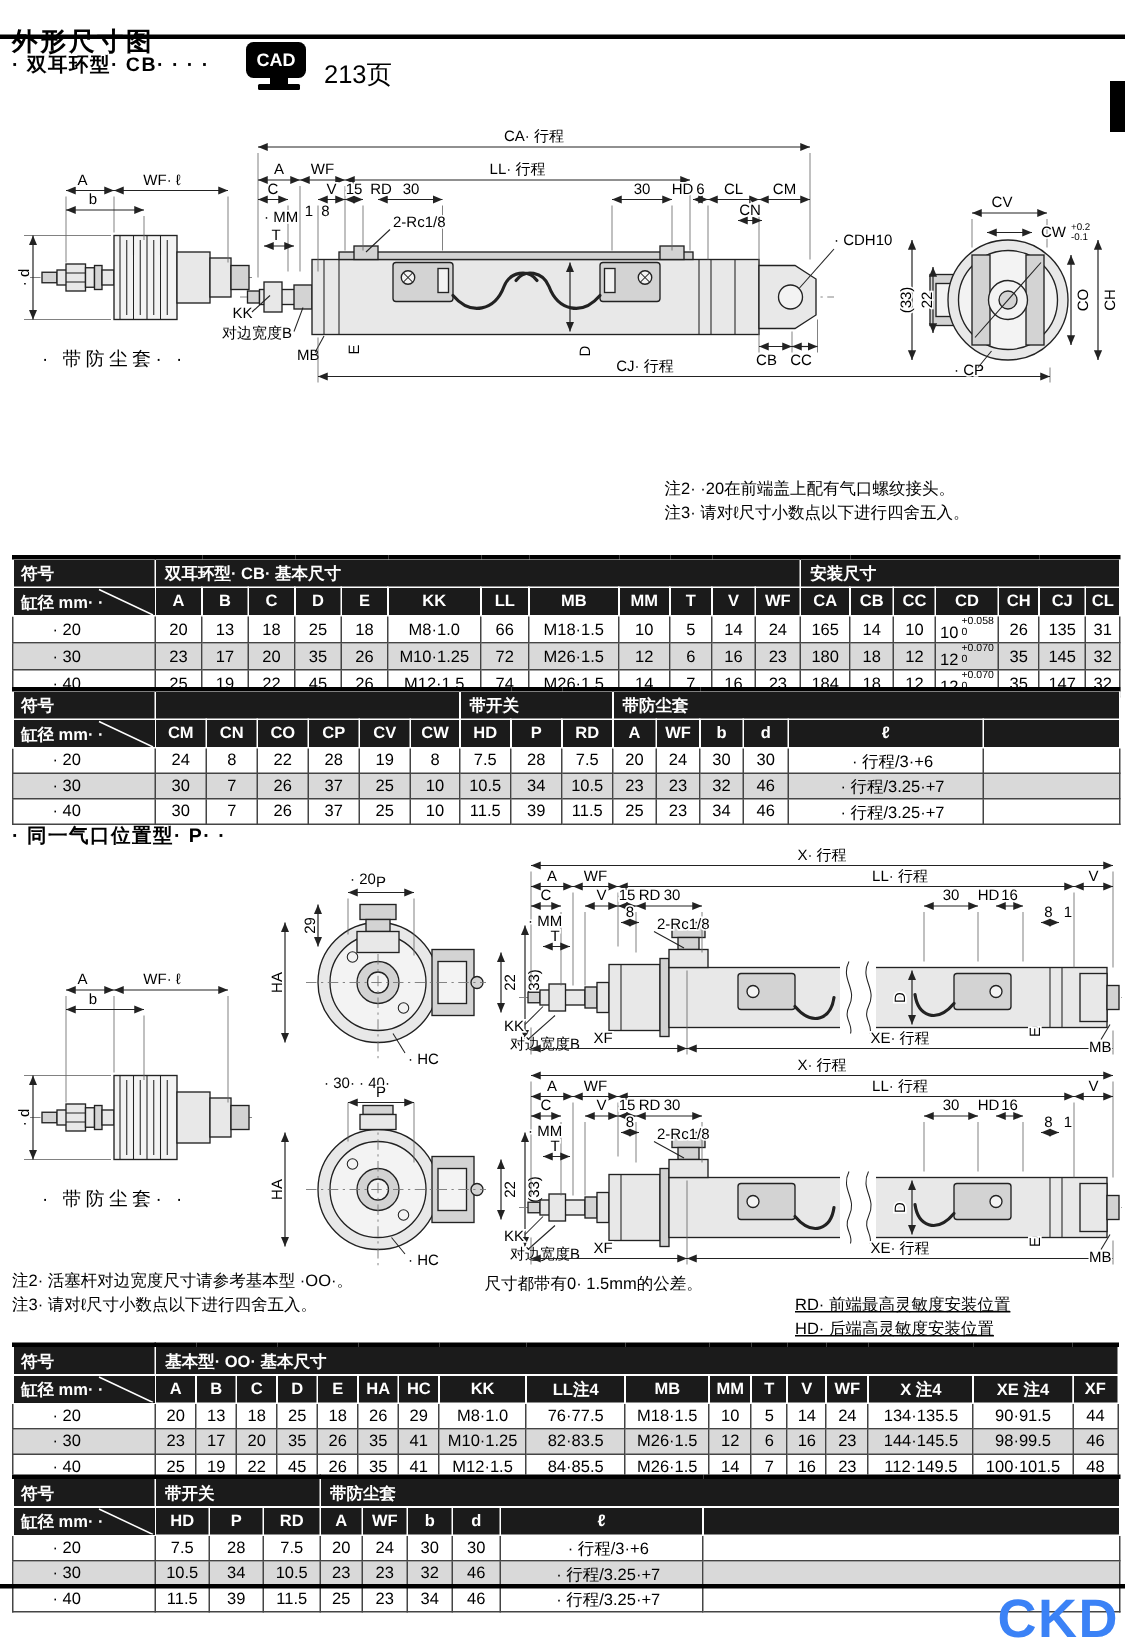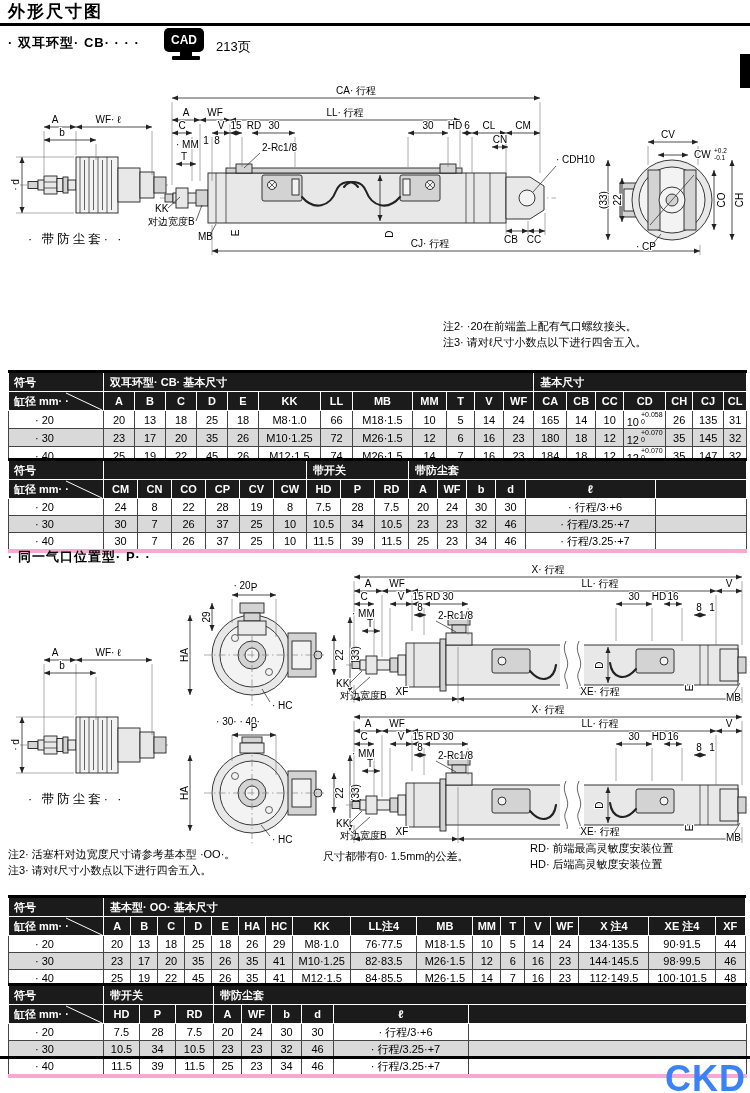--- a/index.html
+++ b/index.html
@@ -1,34 +1,34 @@
 <!DOCTYPE html>
 <html><head>
 <meta charset="utf-8">
 <style>
   html,body{margin:0;padding:0;background:#fff;}
   #page{position:relative;width:750px;height:1093px;background:#fff;overflow:hidden;
         font-family:"Liberation Sans","DejaVu Sans",sans-serif;color:#000;}
   .abs{position:absolute;}
   
-  #title{left:8px;top:0;font-size:17px;font-weight:bold;letter-spacing:2px;}
+  #title{left:8px;top:16px;font-size:17px;font-weight:bold;letter-spacing:2px;}
   #titlebar{left:0;top:23px;width:750px;height:3px;background:#000;}
   .secttl{font-size:13px;font-weight:bold;letter-spacing:1px;}
   #cadicon{left:164px;top:28px;width:44px;height:36px;}
   #cadscreen{width:40px;height:24px;background:#000;border-radius:5px;color:#fff;
              font-size:12px;font-weight:bold;text-align:center;line-height:24px;}
   #cadstand{width:12px;height:4px;background:#000;margin:0 auto;}
   #cadbase{width:28px;height:4px;background:#000;margin:0 auto;border-radius:1px;}
-  #pageref{left:216px;top:38px;font-size:13px;}
+  #pageref{left:216px;top:38px;font-size:17px;}
   #edgetab{left:740px;top:54px;width:10px;height:34px;background:#000;}
   
   .note{font-size:11px;line-height:16px;white-space:nowrap;}
   
   .dimtable{position:absolute;border-collapse:collapse;table-layout:fixed;background:#fff;
-            font-size:11px;border-top:3px solid #000;border-bottom:4px solid #f9a8d4;}
+            font-size:11px;border-top:3px solid #000;border-bottom:1px solid #f9a8d4;}
   .dimtable th{background:#1b1b1b;color:#fff;font-weight:bold;border:1px solid #fff;
                height:18px;padding:0 2px;font-size:11px;text-align:center;overflow:hidden;}
   .dimtable td{border:1px solid #444;text-align:center;height:16px;padding:0 1px;
                font-size:11px;overflow:hidden;white-space:nowrap;}
   .dimtable tr.shade td{background:#d9d9d9;}
   .dimtable th.grpL{text-align:left;padding-left:6px;}
   .dimtable th.symc{text-align:left;padding-left:5px;}
   .dimtable th.borec{text-align:left;padding-left:5px;position:relative;}
   .borec svg{position:absolute;right:0;top:0;}
   .dimtable td.rl{text-align:left;padding-left:26px;}
@@ -270,21 +270,21 @@
         <col style="width:28px">
         <col style="width:42px">
         <col style="width:27px">
         <col style="width:31px">
         <col style="width:23px">
     </colgroup>
     <tbody>
         <tr>
       <th class="symc">符号</th>
       <th class="grpL" colspan="12">双耳环型· CB· 基本尺寸</th>
-      <th class="grpL" colspan="7">基本尺寸</th>
+      <th class="grpL" colspan="7">安装尺寸</th>
     </tr>
     <tr>
       <th class="borec"><span>缸径 mm· ·</span>
         <svg width="95" height="19">
               <line x1="58" y1="1" x2="94" y2="18" stroke="#fff" stroke-width="1"></line>
             </svg></th>
       <th>A</th>
           <th>B</th>
       <th>C</th>
           <th>D</th>
@@ -647,21 +647,21 @@
     <use href="#gPCyl" transform="translate(0,140)"></use>
   </svg>
 
   <div class="abs note" style="left:8px;top:846px;">
     <div>注2· 活塞杆对边宽度尺寸请参考基本型 ·OO·。</div>
     <div>注3· 请对ℓ尺寸小数点以下进行四舍五入。</div>
   </div>
   <div class="abs note" style="left:295px;top:848px;">
     <div style="padding-left:28px;">尺寸都带有0· 1.5mm的公差。</div>
   </div>
-  <div class="abs note" style="left:530px;top:840px;">
+  <div class="abs note" style="left:530px;top:862px;text-decoration:underline;">
     <div>RD· 前端最高灵敏度安装位置</div>
     <div>HD· 后端高灵敏度安装位置</div>
   </div>
 
   <table class="dimtable" style="left:8px;top:895px;width:738px;">
     <colgroup>
       <col style="width:95px">
         <col style="width:27px">
         <col style="width:27px">
         <col style="width:27px">

